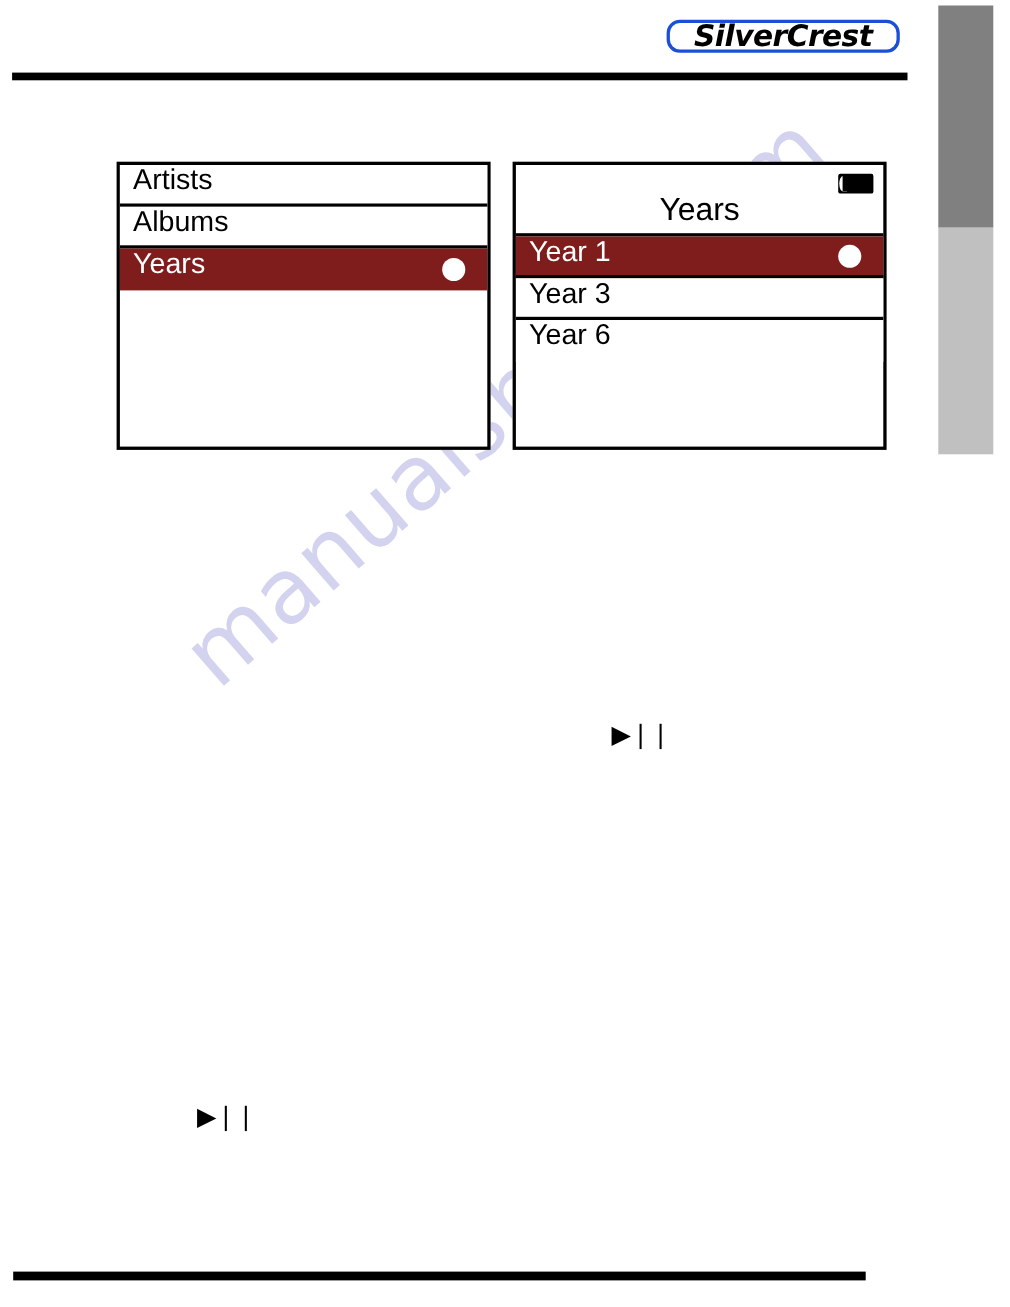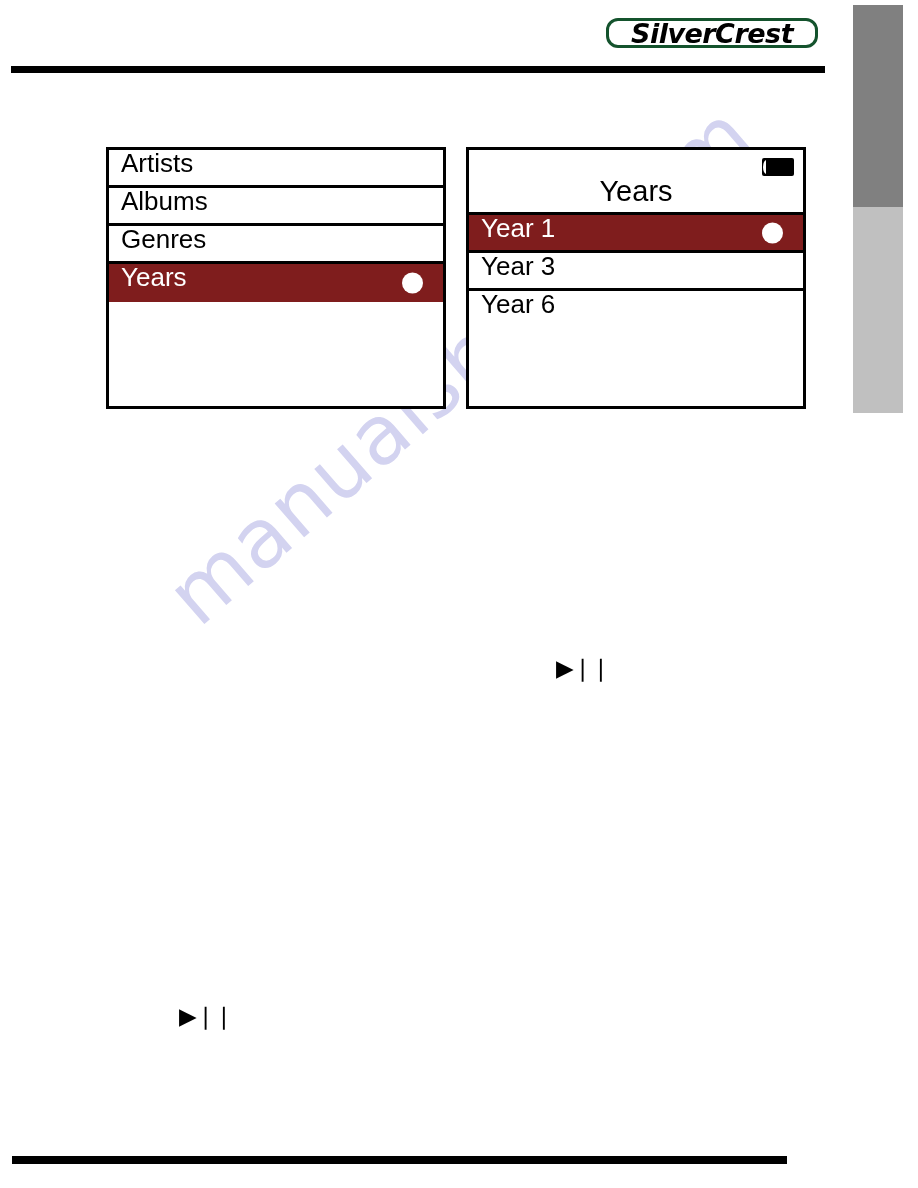--- a/index.html
+++ b/index.html
@@ -21,21 +21,21 @@
     position: absolute;
     inset: 0;
   }
 
   .logo-box {
     position: absolute;
     left: 606px;
     top: 18px;
     width: 212px;
     height: 30px;
-    border: 3px solid #14532d;
+    border: 3px solid #1d4ed8;
     border-radius: 12px;
     box-sizing: border-box;
     background: #ffffff;
   }
   .logo-text {
     position: absolute;
     left: 0;
     top: 0;
     width: 100%;
     height: 100%;
@@ -244,23 +244,20 @@
   <div class="watermark">manualshive.com</div>
 
   <div class="screen" id="screen-music">
     <div class="menu-list">
       <div class="menu-row">
         <span class="menu-label">Artists</span>
       </div>
       <div class="menu-row">
         <span class="menu-label">Albums</span>
       </div>
-      <div class="menu-row">
-        <span class="menu-label">Genres</span>
-      </div>
       <div class="menu-row selected">
         <span class="menu-label">Years</span>
         <span class="select-dot"></span>
       </div>
     </div>
   </div>
 
   <div class="screen" id="screen-years">
     <div class="screen-header">
       <div class="battery-icon"></div>

